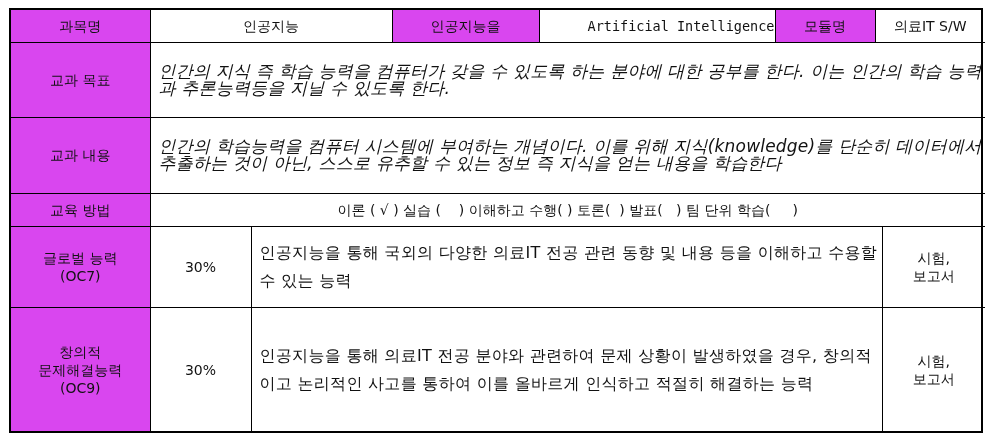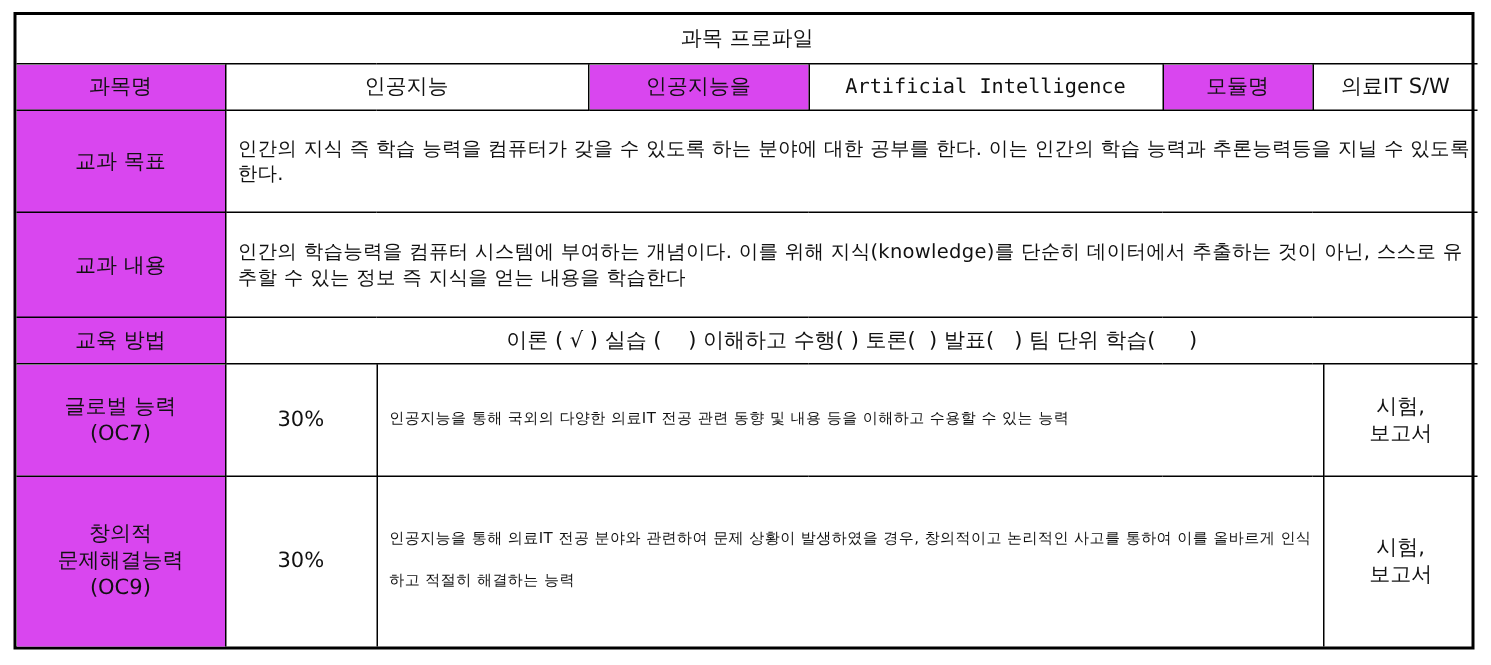--- a/index.html
+++ b/index.html
@@ -9,45 +9,42 @@
            box-sizing: border-box; border: 2px solid #000; }
   table { border-collapse: collapse; width: 100%; height: 100%; table-layout: fixed; }
   td { border: 1px solid #000; padding: 0; font-size: 14px; line-height: 18px;
        text-align: center; vertical-align: middle; overflow: hidden; }
   tr:first-child td { border-top: none; }
   tr td:first-child { border-left: none; }
   tr td:last-child { border-right: none; }
   tr:last-child td { border-bottom: none; }
   .gray { background: #d946ef; }
   .left { text-align: left; padding-left: 8px; }
-  .para { font-size: 13px; line-height: 17px; letter-spacing: 0.2px; }
-  .crit { font-size: 10px; line-height: 28px; letter-spacing: 0.3px; }
-  .mono { font-family: "DejaVu Sans Mono", "Liberation Mono", monospace; font-size: 13.5px; }
+  .para { font-size: 17px; line-height: 17px; letter-spacing: 0.2px; font-style: italic; }
+  .crit { font-size: 16px; line-height: 28px; letter-spacing: 0.3px; }
+  .mono { font-family: "DejaVu Sans Mono", "Liberation Mono", monospace; font-size: 13.5px; text-align: right; }
   .stack span { display: block; }
 </style>
 </head>
 <body>
 
 <div class="sheet">
   <table>
     <colgroup>
       <col style="width:139px">
         <col style="width:101px">
         <col style="width:141px">
       <col style="width:147px">
         <col style="width:236px">
         <col style="width:100px">
       <col style="width:7px">
         <col style="width:103px">
     </colgroup>
 
     <tbody>
-        <tr style="height:25px">
-      <td colspan="8">과목 프로파일</td>
-    </tr>
 
     <tr style="height:23px">
       <td class="gray">과목명</td>
       <td colspan="2">인공지능</td>
       <td class="gray">인공지능을</td>
       <td class="mono">Artificial Intelligence</td>
       <td class="gray">모듈명</td>
       <td colspan="2">의료IT S/W</td>
     </tr>
 

